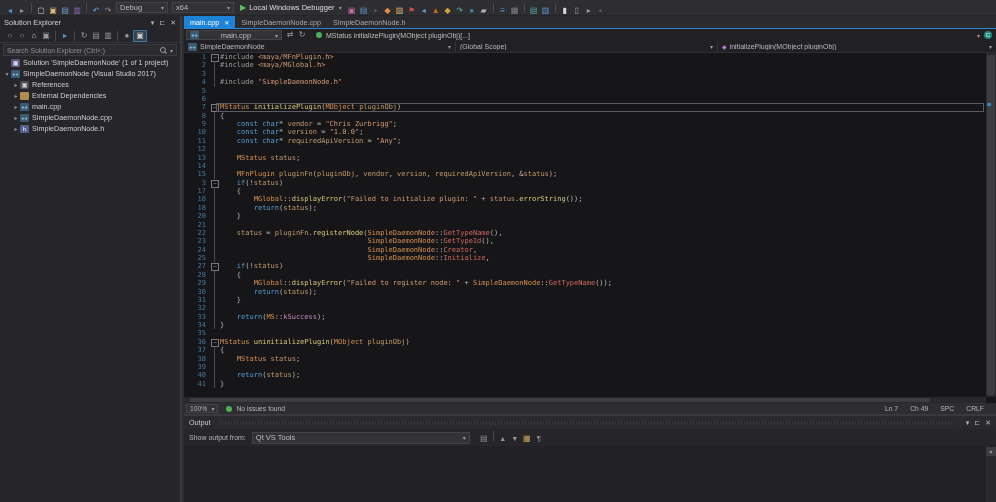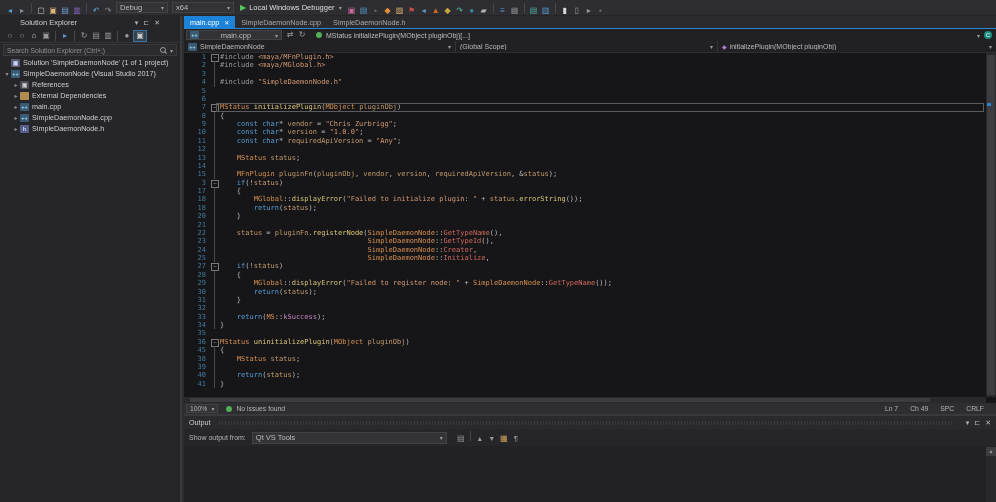--- a/index.html
+++ b/index.html
@@ -13,21 +13,21 @@
   .ticon.boxed{border:1px solid #3f70a0;background:#31424f;}
   .tsep{display:inline-block;width:1px;height:10px;background:#47474b;margin:0 3px;}
   .combo{display:flex;align-items:center;justify-content:space-between;background:#333337;border:1px solid #434346;
          color:#bdbdbd;font-size:7.5px;height:11px;padding:0 3px;box-sizing:border-box;margin:0 2px;}
   .combo .cv{overflow:hidden;white-space:nowrap;}
   .chev{color:#9a9a9e;font-size:6px;margin-left:4px;}
   #run-btn{display:flex;align-items:center;font-size:7.5px;color:#ddd;margin:0 4px;white-space:nowrap;}
   #run-btn .play{color:#57c45c;font-size:8px;margin-right:3px;}
   
   #leftpanel{top:16px;left:0;width:182px;bottom:0;background:#26262a;border-right:2px solid #3a3a3e;box-sizing:border-box;}
-  #sehead{display:flex;align-items:center;height:13px;padding:0 20px;font-size:7.5px;color:#cfcfcf;}
+  #sehead{display:flex;align-items:center;height:13px;padding:0 4px;font-size:7.5px;color:#cfcfcf;}
   #sehead .sp{flex:1;}
   .winicon{font-size:7px;color:#b5b5b5;margin-left:5px;}
   #setools{display:flex;align-items:center;height:13px;padding:0 4px;border-bottom:1px solid #333338;}
   #sesearch{display:flex;align-items:center;height:12px;margin:1px 3px;background:#2c2c30;border:1px solid #3a3a3e;
             font-size:6.8px;color:#8f8f93;padding:0 3px;box-sizing:border-box;}
   #sesearch .sp{flex:1;}
   .mag{width:4px;height:4px;border:1px solid #9a9a9e;border-radius:50%;position:relative;display:inline-block;}
   .mag::after{content:"";position:absolute;width:3px;height:1px;background:#9a9a9e;transform:rotate(45deg);left:3px;top:4px;}
   .trow{display:flex;align-items:center;height:11px;font-size:7.2px;color:#cfcfcf;white-space:nowrap;overflow:hidden;padding-left:3px;}
   .trow .exp{width:8px;color:#8f8f93;font-size:6px;text-align:center;flex:0 0 auto;}
@@ -82,21 +82,21 @@
   #health .sp{flex:1;}
   #health .hitem{margin-right:12px;}
   
   #outsplit{top:414px;left:184px;width:812px;height:2px;background:#3a3a3e;}
   #output{top:416px;left:184px;width:812px;bottom:0;background:#222226;}
   #outhead{display:flex;align-items:center;height:13px;padding:0 5px;font-size:7.2px;color:#cfcfcf;
            background:#2a2a2e;}
   #outhead .dots{flex:1;height:4px;margin:0 8px;
       background:repeating-linear-gradient(90deg,#3a3a3e 0 1px,transparent 1px 3px);}
   #outtools{display:flex;align-items:center;height:17px;padding:0 5px;font-size:7px;color:#b5b5b5;background:#26262a;}
-  #outtools .combo{width:195px;height:12px;}
+  #outtools .combo{width:218px;height:12px;}
   #outbody{position:absolute;top:31px;left:0;right:10px;bottom:0;background:#1b1b1e;
            font-family:"DejaVu Sans Mono",monospace;font-size:7.3px;color:#cfcfcf;padding:5px 0 0 8px;}
   #outbody .oline{white-space:pre;line-height:9.2px;}
   #outscroll{position:absolute;top:31px;right:0;width:10px;bottom:0;background:#29292c;}
   #outscroll .up{position:absolute;top:0;left:0;right:0;height:9px;background:#3d3d41;color:#9a9a9e;
                  font-size:6px;text-align:center;line-height:9px;}
 </style>
 </head>
 <body>
 
@@ -467,21 +467,21 @@
         <span class="src"></span>
       </div>
       <div class="codeline">
         <span class="ln">36</span>
         <span class="fold">
           <span class="foldbox">–</span>
         </span>
         <span class="src"><span class="c-ty">MStatus</span><span class="c-pl"> </span><span class="c-fn">uninitializePlugin</span><span class="c-pl">(</span><span class="c-ty">MObject</span><span class="c-pl"> </span><span class="c-va">pluginObj</span><span class="c-pl">)</span></span>
       </div>
       <div class="codeline">
-        <span class="ln">45</span>
+        <span class="ln">37</span>
         <span class="fold">
           <span class="guide"></span>
         </span>
         <span class="src"><span class="c-pl">{</span></span>
       </div>
       <div class="codeline">
         <span class="ln">38</span>
         <span class="fold">
           <span class="guide"></span>
         </span>

